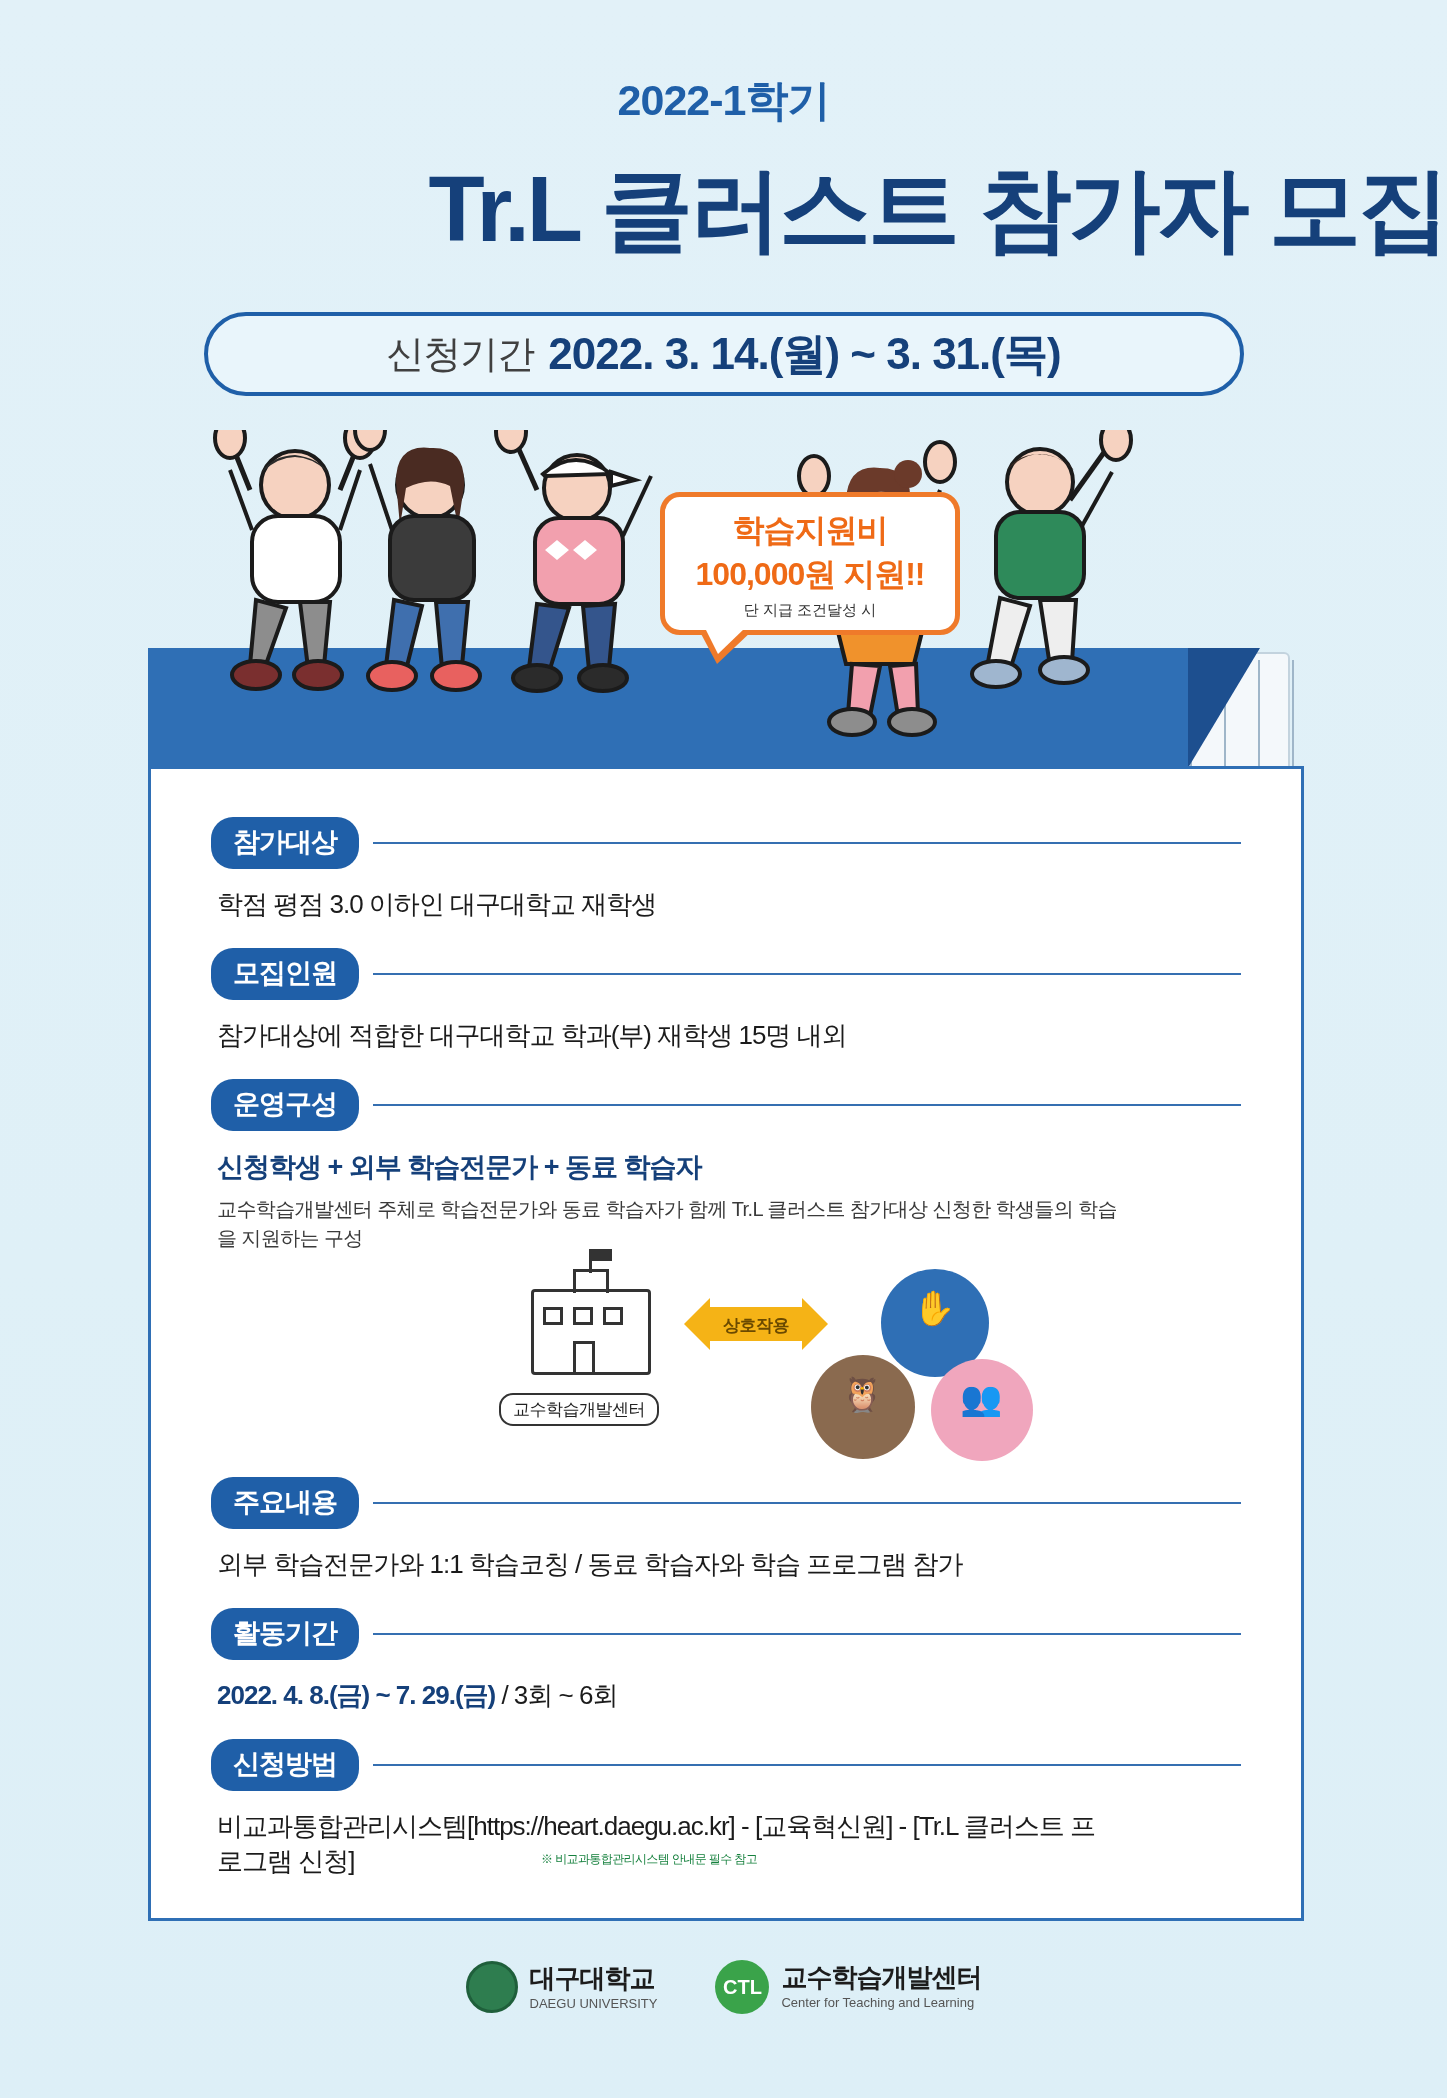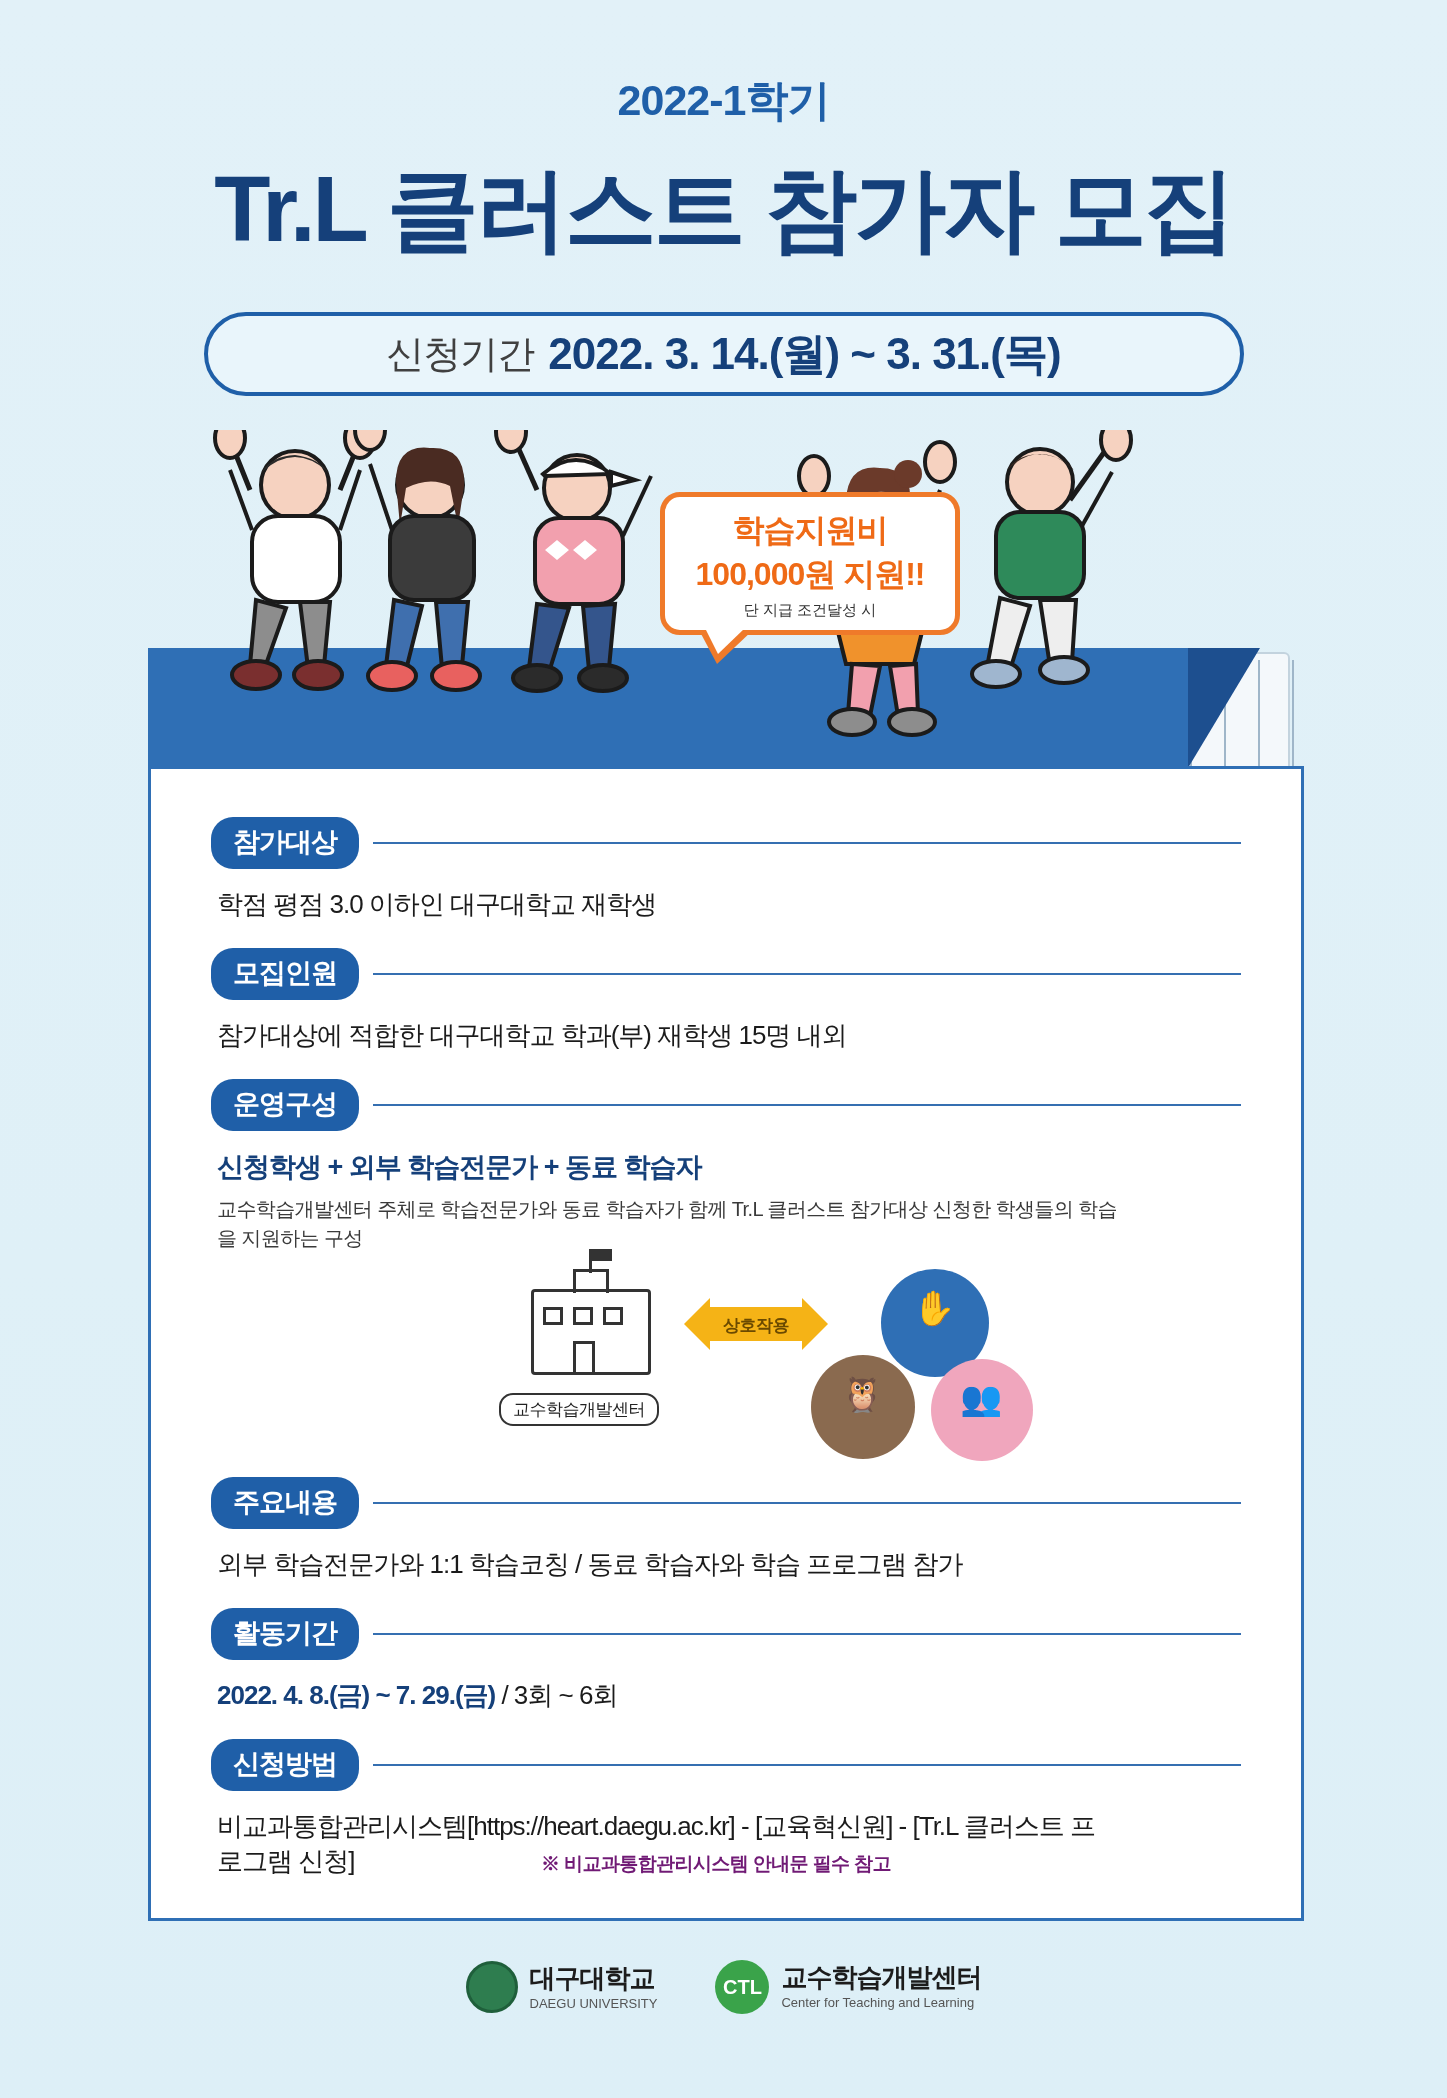--- a/index.html
+++ b/index.html
@@ -20,21 +20,21 @@
   
   .title-year {
     text-align: center;
     font-size: 43px;
     font-weight: bold;
     color: #1f5fa8;
     letter-spacing: -1px;
     margin-top: 72px;
   }
   .title-main {
-    text-align: center;
+    text-align: right;
     font-size: 92px;
     font-weight: bold;
     color: #15407a;
     letter-spacing: -3px;
     margin-top: 18px;
   }
   .period-pill {
     margin: 40px auto 0;
     width: 1040px;
     height: 84px;
@@ -190,24 +190,23 @@
   .body-small {
     font-size: 20px;
     color: #3a3a3a;
     line-height: 1.45;
     letter-spacing: -.6px;
     margin: 0 0 6px 6px;
     max-width: 900px;
   }
   .date-strong { color: #15407a; font-weight: bold; }
   .apply-note {
-    color: #701a75;
-    font-size: 19px;
+    color: #15803d;
+    font-size: 12px;
     letter-spacing: -.6px;
-    font-weight: bold;
   }
 
   
   .diagram {
     position: relative;
     height: 200px;
     margin: 14px 0 6px;
   }
   .dg-center { position: absolute; left: 300px; top: 0; width: 460px; height: 200px; }
   .school-icon {

